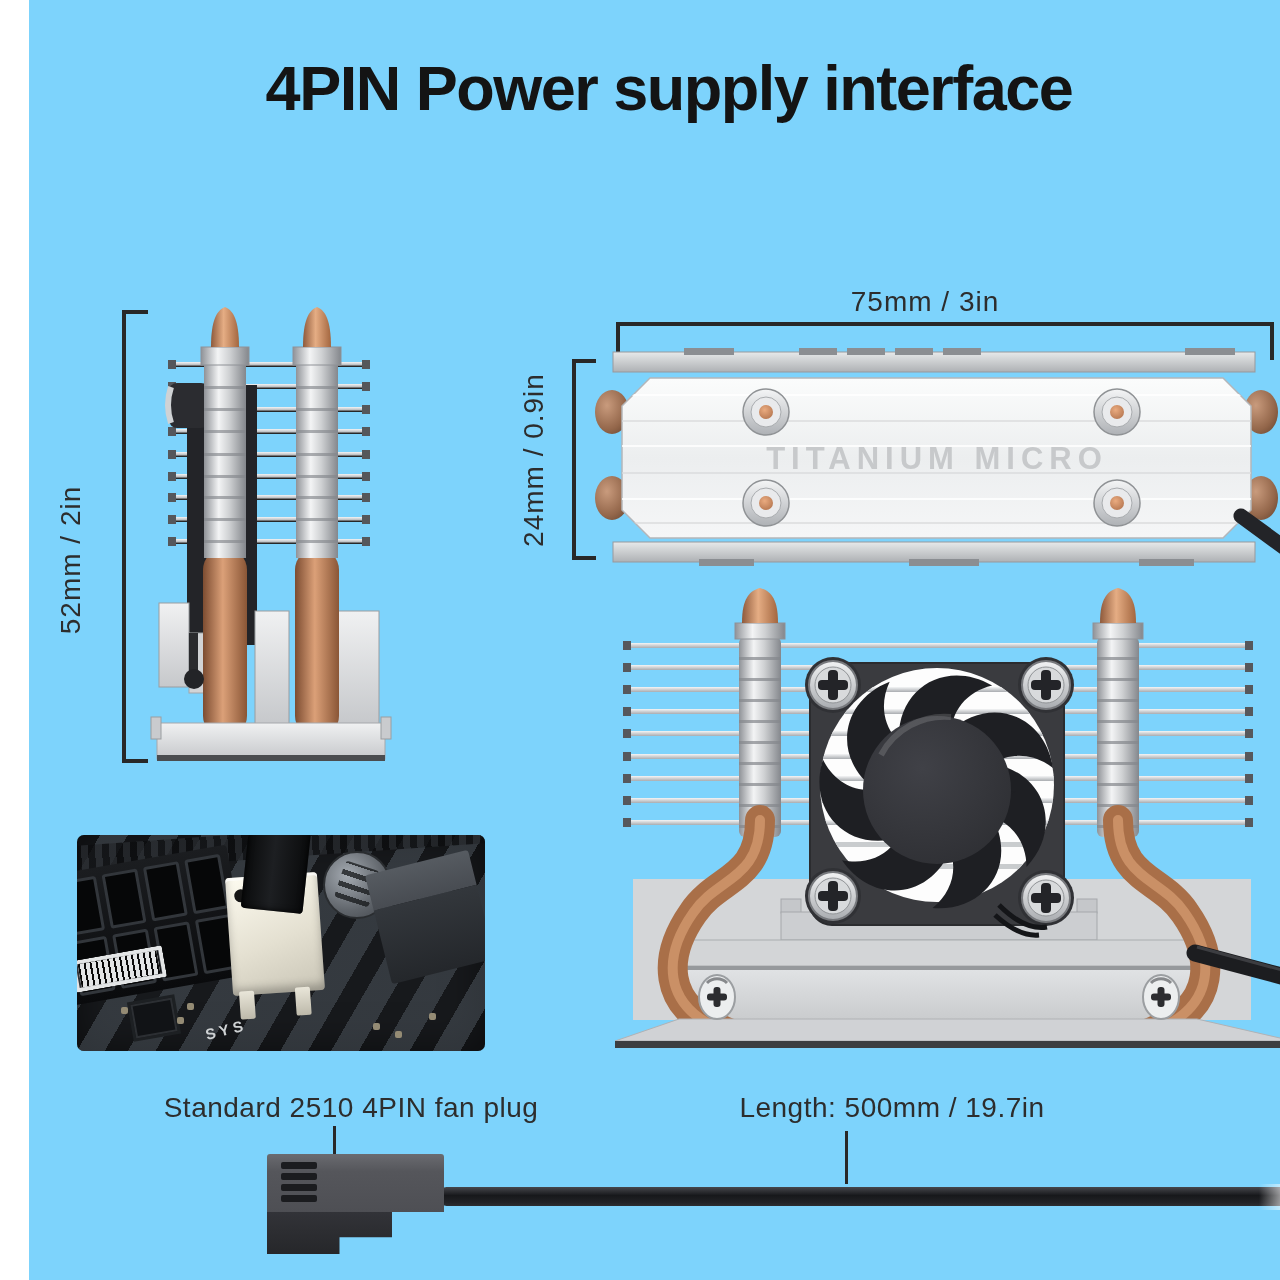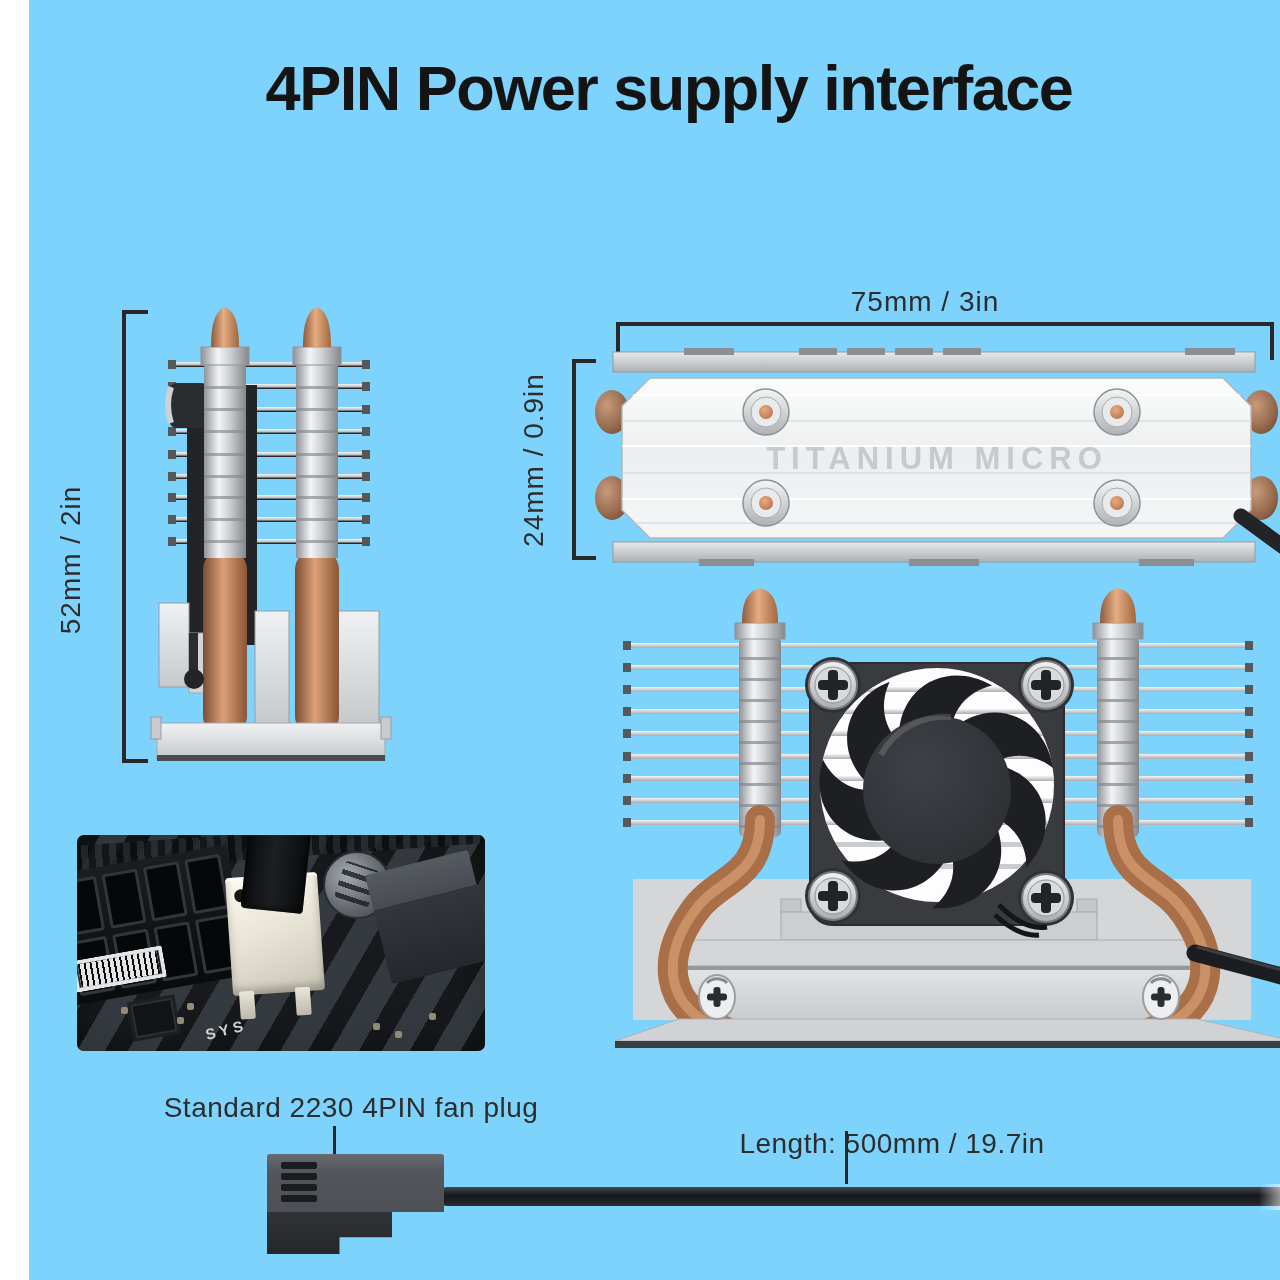--- a/index.html
+++ b/index.html
@@ -532,22 +532,22 @@
     <div class="abs" id="ic-chip"></div>
     <div class="solder" style="left:44px;top:172px;"></div>
     <div class="solder" style="left:100px;top:182px;"></div>
     <div class="solder" style="left:110px;top:168px;"></div>
     <div class="solder" style="left:296px;top:188px;"></div>
     <div class="solder" style="left:318px;top:196px;"></div>
     <div class="solder" style="left:352px;top:178px;"></div>
     <div class="abs" id="silk-sys">SYS</div>
   </div>
 
-  <div class="note-label" style="left:322px;top:1108px;">Standard 2230 4PIN fan plug</div>
-  <div class="note-label" style="left:863px;top:1144px;">Length: 500mm / 19.7in</div>
+  <div class="note-label" style="left:322px;top:1108px;">Standard 2510 4PIN fan plug</div>
+  <div class="note-label" style="left:863px;top:1108px;">Length: 500mm / 19.7in</div>
   <div class="abs dim-line" style="left:304px;top:1126px;width:3px;height:30px;"></div>
   <div class="abs dim-line" style="left:816px;top:1131px;width:3px;height:53px;"></div>
 
   <div class="abs" id="main-cable"></div>
   <div class="abs" id="plug-upper">
     <div class="plug-slot" style="top:8px;"></div>
     <div class="plug-slot" style="top:19px;"></div>
     <div class="plug-slot" style="top:30px;"></div>
     <div class="plug-slot" style="top:41px;"></div>
   </div>

